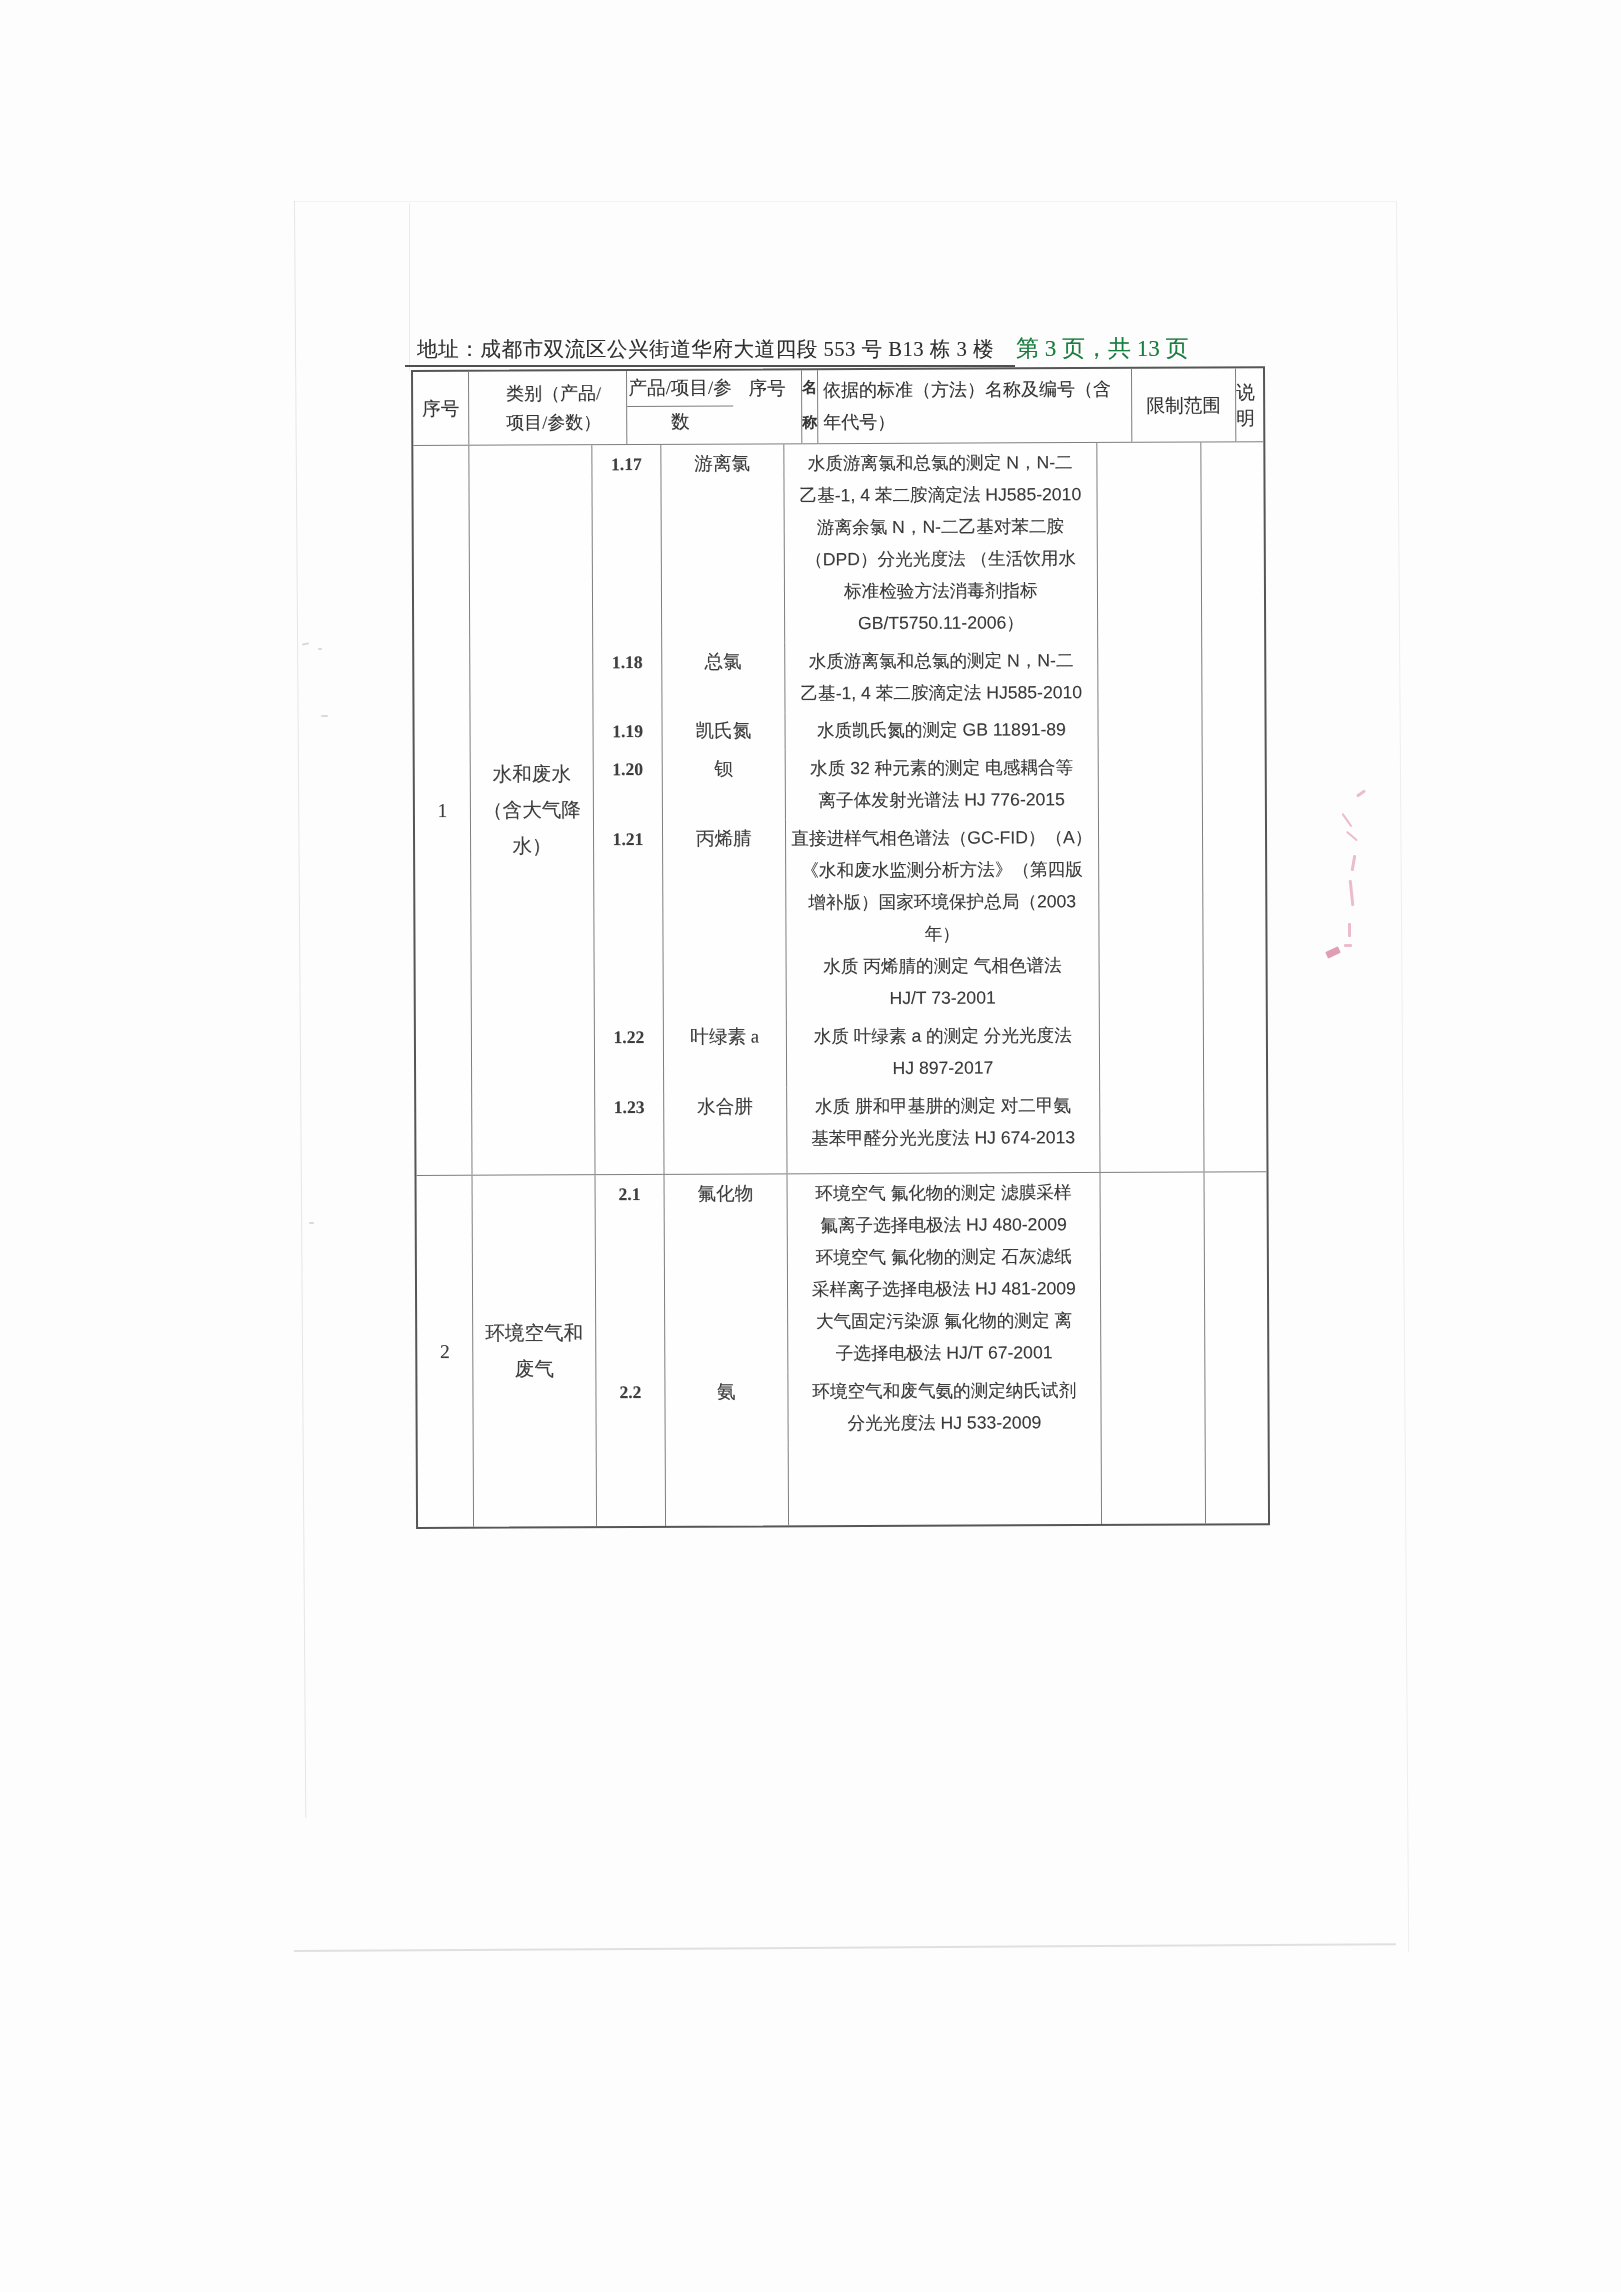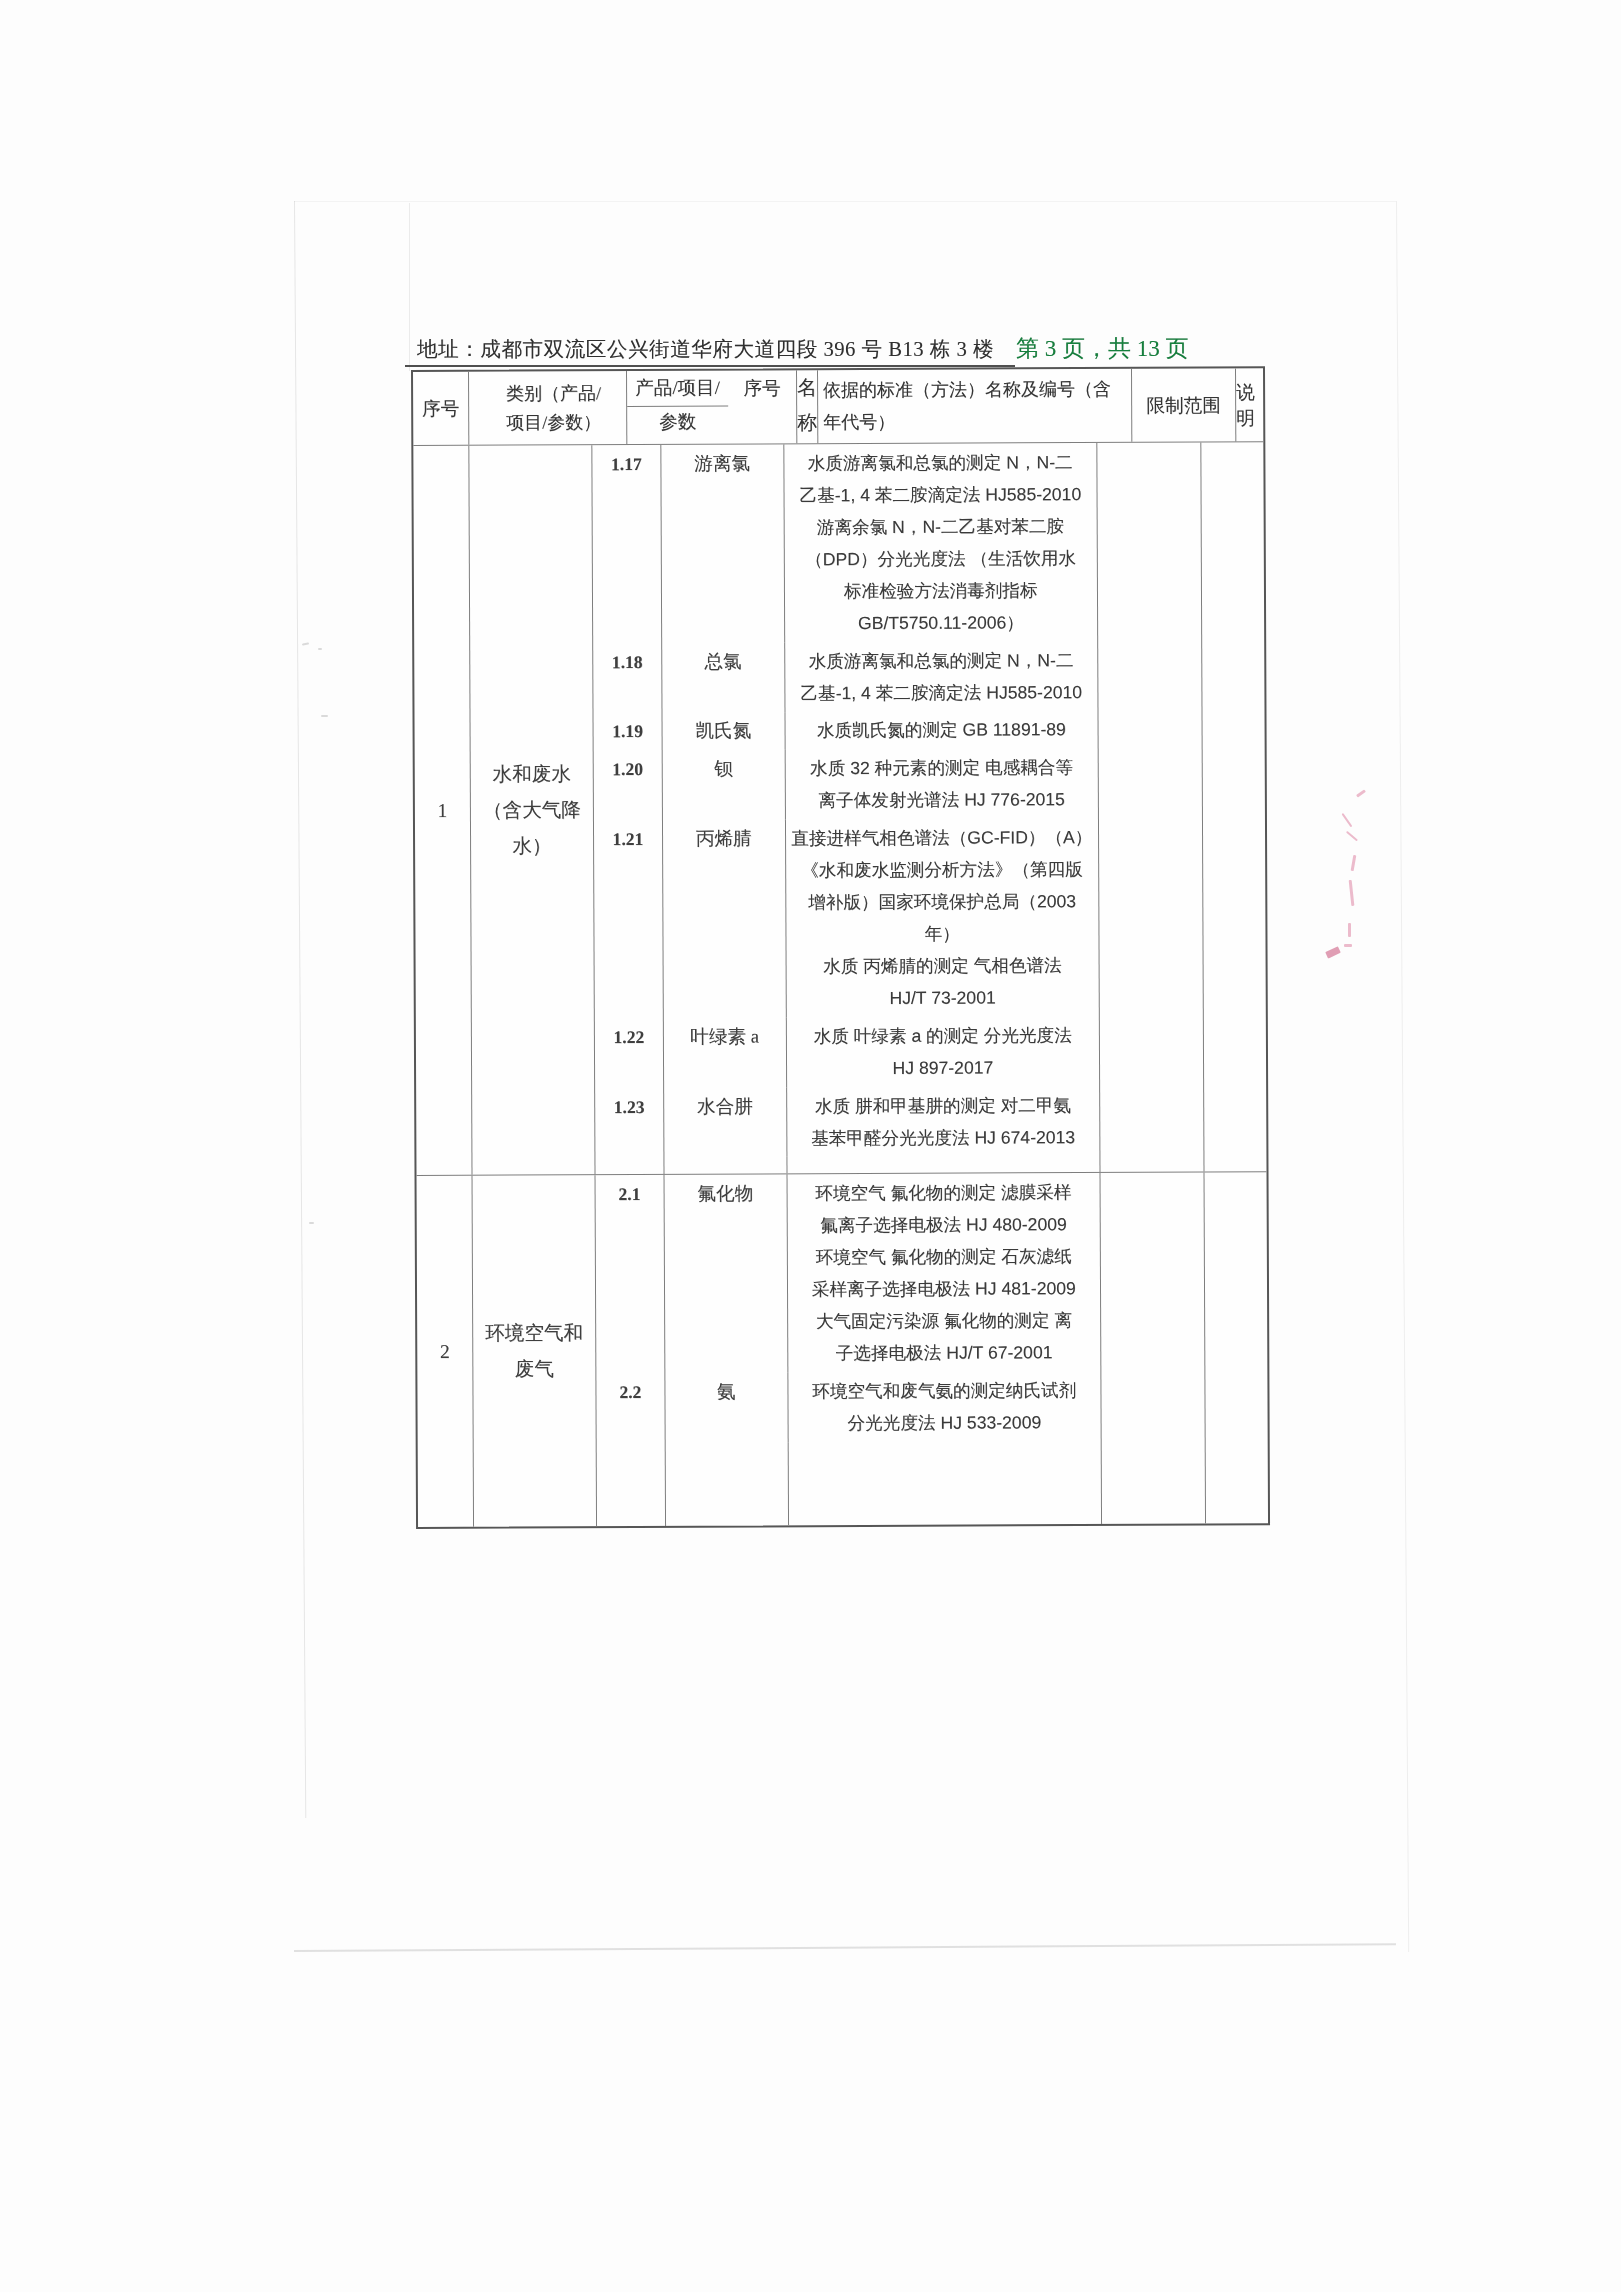--- a/index.html
+++ b/index.html
@@ -41,21 +41,21 @@
     --line:#7e7e7e;
   }
   .doc-table *{box-sizing:border-box;}
   .thead{display:flex;height:74px;border-bottom:1px solid var(--line);color:#343434;}
   .h-seq{width:56px;border-right:1px solid var(--line);display:flex;align-items:center;justify-content:center;font-size:18.6px;}
   .h-cat{width:146px;border-right:1px solid var(--line);display:flex;flex-direction:column;justify-content:center;text-align:center;font-size:18px;line-height:29px;margin-left:12px;}
   .h-prod{width:191px;border-right:1px solid var(--line);display:flex;flex-direction:row;}
   .h-prod-top{height:36px;border-bottom:1px solid var(--line);text-align:center;line-height:34px;font-size:18.6px;}
   .h-prod-bottom{flex:1;display:flex;}
   .h-prod-seq{width:69px;border-right:1px solid var(--line);text-align:center;line-height:35px;font-size:18.6px;}
-  .h-prod-name{flex:1;text-align:right;line-height:35px;font-size:20px;}
+  .h-prod-name{flex:1;text-align:right;line-height:35px;font-size:15px;font-weight:bold;}
   .h-std{width:314px;border-right:1px solid var(--line);font-size:18px;line-height:32px;padding:3.9px 0 0 4.9px;}
   .h-limit{width:104px;border-right:1px solid var(--line);display:flex;align-items:center;justify-content:center;font-size:18.6px;font-family:Liberation Mono, monospace;}
   .h-note{flex:1;display:flex;align-items:center;justify-content:center;font-size:18.6px;}
   .section{display:flex;}
   .sec1{height:729px;}
   .sec2{height:352px;border-top:1px solid var(--line);}
   .sec-seq{width:56px;border-right:1px solid var(--line);display:flex;align-items:center;justify-content:center;font-size:19.6px;}
   .sec-cat{width:123px;border-right:1px solid var(--line);display:flex;flex-direction:column;align-items:center;justify-content:center;font-size:19.6px;line-height:36px;text-align:center;}
   .items{width:505px;display:flex;flex-direction:column;}
   .item{display:flex;flex-shrink:0;}
@@ -83,21 +83,21 @@
   <div class="speck sp4"></div>
   <div class="redmark rm1"></div>
   <div class="redmark rm2"></div>
   <div class="redmark rm3"></div>
   <div class="redmark rm4"></div>
   <div class="redmark rm5"></div>
   <div class="redmark rm6"></div>
   <div class="redmark rm7"></div>
   <div class="redmark rm8"></div>
 
-  <div class="addr">地址：成都市双流区公兴街道华府大道四段 396 号 B13 栋 3 楼</div>
+  <div class="addr">地址：成都市双流区公兴街道华府大道四段 553 号 B13 栋 3 楼</div>
   <div class="addr-underline"></div>
   <div class="pageinfo">第 3 页，共 13 页</div>
 
   <div class="doc-table">
 
     <div class="thead">
       <div class="h-seq">序号</div>
       <div class="h-cat">
         <div>类别（产品/</div>
         <div>项目/参数）</div>

